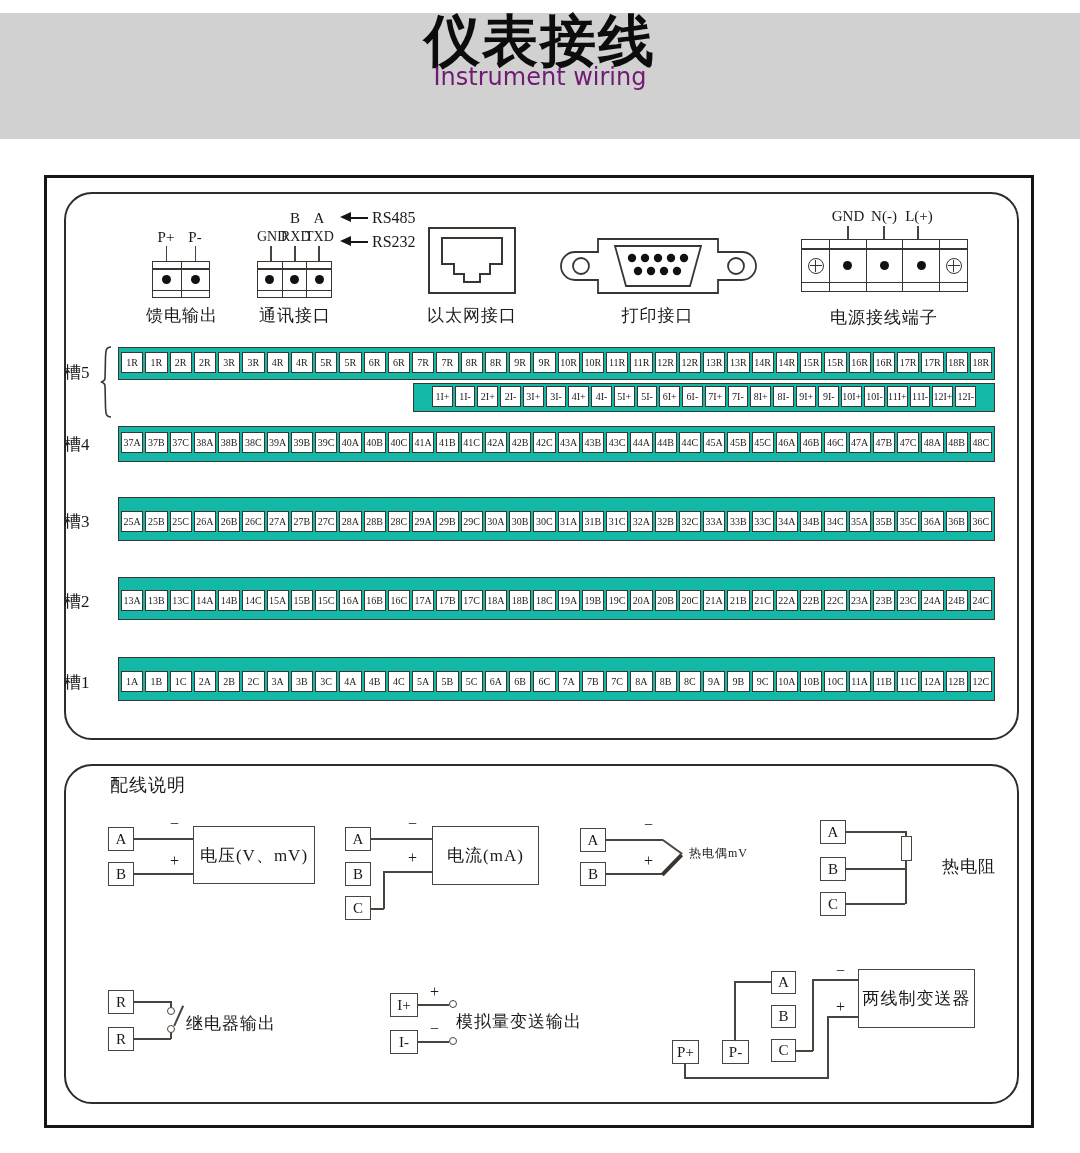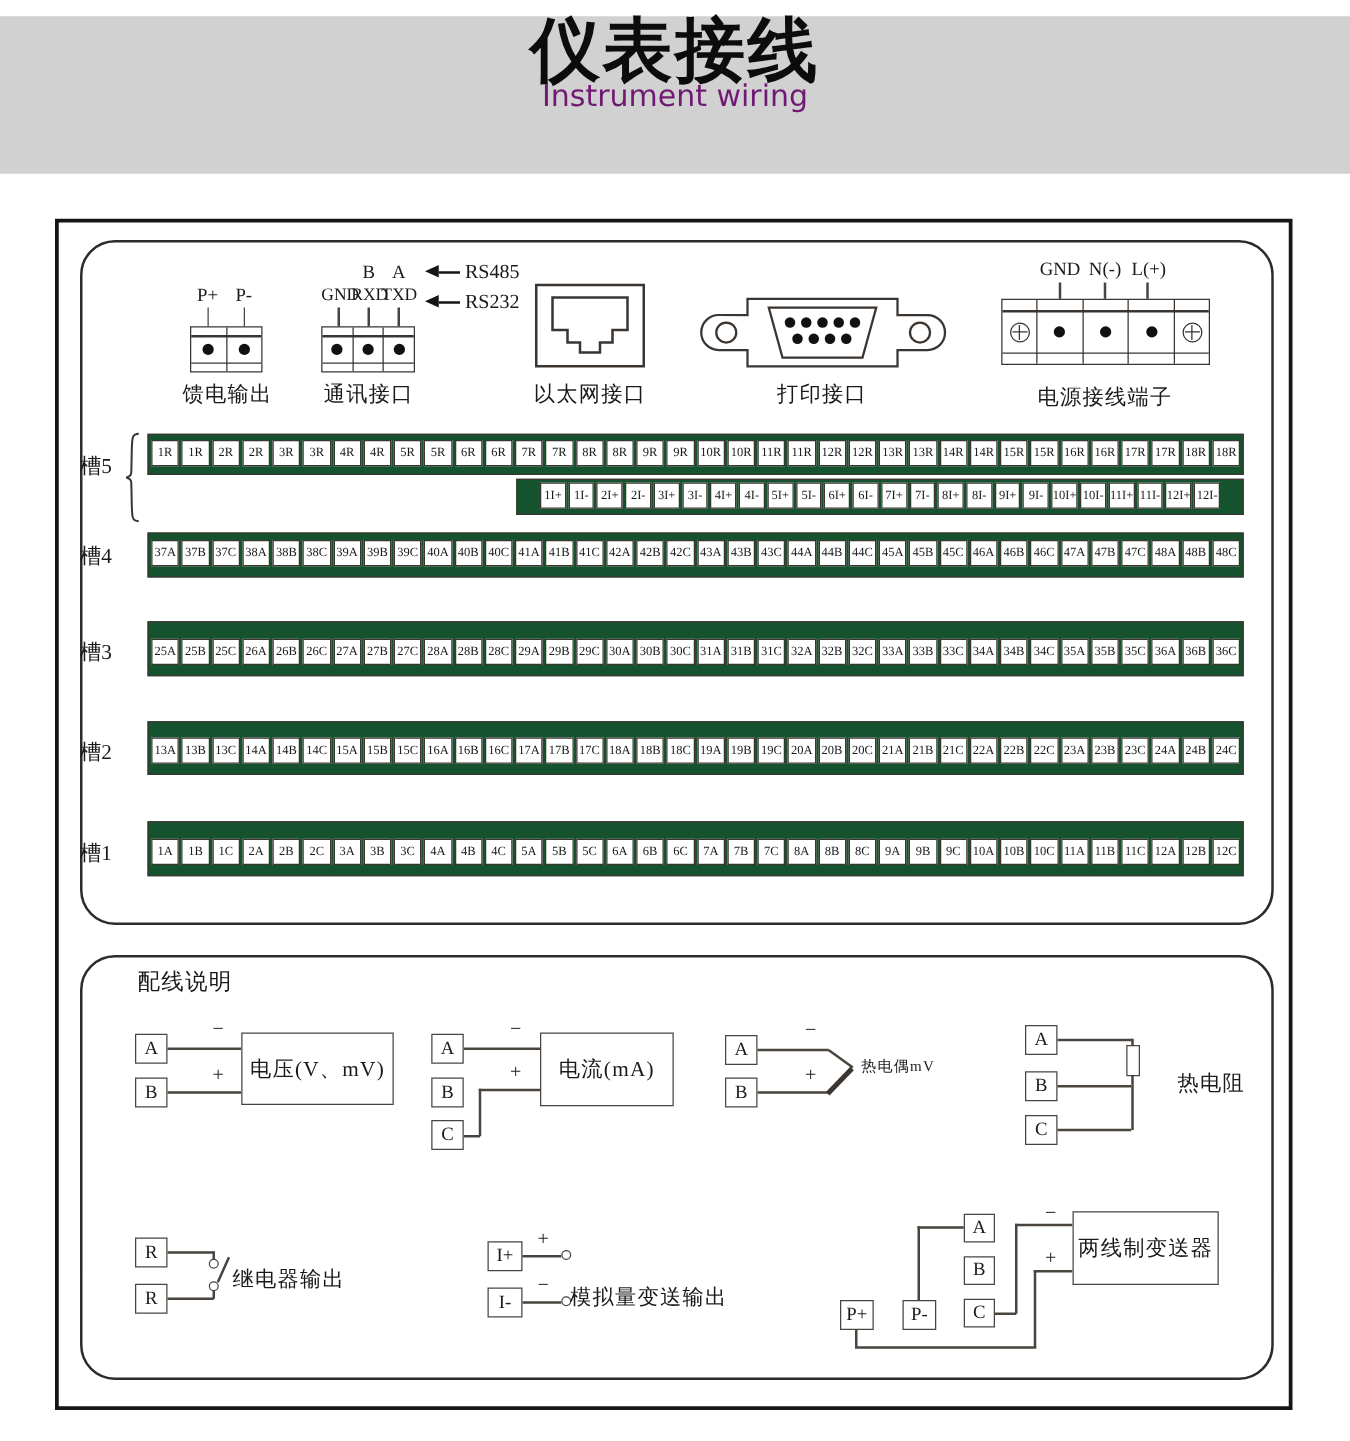--- a/index.html
+++ b/index.html
@@ -30,21 +30,21 @@
   .screw-circ:after{content:"";position:absolute;top:50%;left:1px;right:1px;height:1.3px;margin-top:-0.65px;background:#3a3531;}
   
   .hl{position:absolute;height:1.5px;background:#4a443f;}
   .vl{position:absolute;width:1.5px;background:#4a443f;}
   .slant{position:absolute;height:1.5px;background:#4a443f;transform-origin:0 50%;}
   .slant.thick{height:3.5px;background:#3a3531;}
   .oc{position:absolute;width:8px;height:8px;border:1.5px solid #4a443f;border-radius:50%;background:#fff;box-sizing:border-box;}
   .arr{position:absolute;height:2px;background:#151515;}
   .arr:before{content:"";position:absolute;left:-11px;top:-4.7px;border-top:5.5px solid transparent;border-bottom:5.5px solid transparent;border-right:11px solid #151515;}
   
-  .strip{position:absolute;border:1.5px solid #3a3531;background:#14532d;box-sizing:border-box;}
+  .strip{position:absolute;border:1.5px solid #3a3531;background:#14b8a6;box-sizing:border-box;}
   .cells{display:flex;gap:2px;padding:0 2px;}
   .cell{flex:1 1 0;border:1px solid #3a3531;height:21px;line-height:20px;font-size:10px;
         text-align:center;white-space:nowrap;background:#fff;box-sizing:border-box;overflow:visible;}
   
   .sbox{position:absolute;border:1.6px solid #4a443f;background:#fff;display:flex;align-items:center;
         justify-content:center;font-size:15px;box-sizing:border-box;}
   .bigbox{font-size:17px;letter-spacing:1px;}
   .sign{font-size:16px;}
   svg{position:absolute;overflow:visible;}
 </style>
@@ -452,21 +452,21 @@
   <div class="lbl" style="left:186px;top:1012px;font-size:17px;letter-spacing:1px;">继电器输出</div>
 
   <div class="sbox" style="left:390px;top:993px;width:28px;height:24px;">I+</div>
   <div class="sbox" style="left:390px;top:1030px;width:28px;height:24px;">I-</div>
   <div class="hl" style="left:418px;top:1004px;width:31px;"></div>
   <div class="oc" style="left:449px;top:1000px;"></div>
   <div class="lbl sign" style="left:430px;top:983px;">+</div>
   <div class="hl" style="left:418px;top:1041px;width:31px;"></div>
   <div class="oc" style="left:449px;top:1037px;"></div>
   <div class="lbl sign" style="left:430px;top:1020px;">−</div>
-  <div class="lbl" style="left:456px;top:1010px;font-size:17px;letter-spacing:1px;margin-top:16px;">模拟量变送输出</div>
+  <div class="lbl" style="left:456px;top:1010px;font-size:17px;letter-spacing:1px;">模拟量变送输出</div>
 
   <div class="sbox" style="left:771px;top:971px;width:25px;height:23px;">A</div>
   <div class="sbox" style="left:771px;top:1005px;width:25px;height:23px;">B</div>
   <div class="sbox" style="left:771px;top:1039px;width:25px;height:23px;">C</div>
   <div class="sbox" style="left:672px;top:1040px;width:27px;height:24px;">P+</div>
   <div class="sbox" style="left:722px;top:1040px;width:27px;height:24px;">P-</div>
   <div class="vl" style="left:734px;top:981px;height:59px;"></div>
   <div class="hl" style="left:734px;top:981px;width:37px;"></div>
   <div class="hl" style="left:812px;top:979px;width:46px;"></div>
   <div class="vl" style="left:812px;top:979px;height:72px;"></div>

